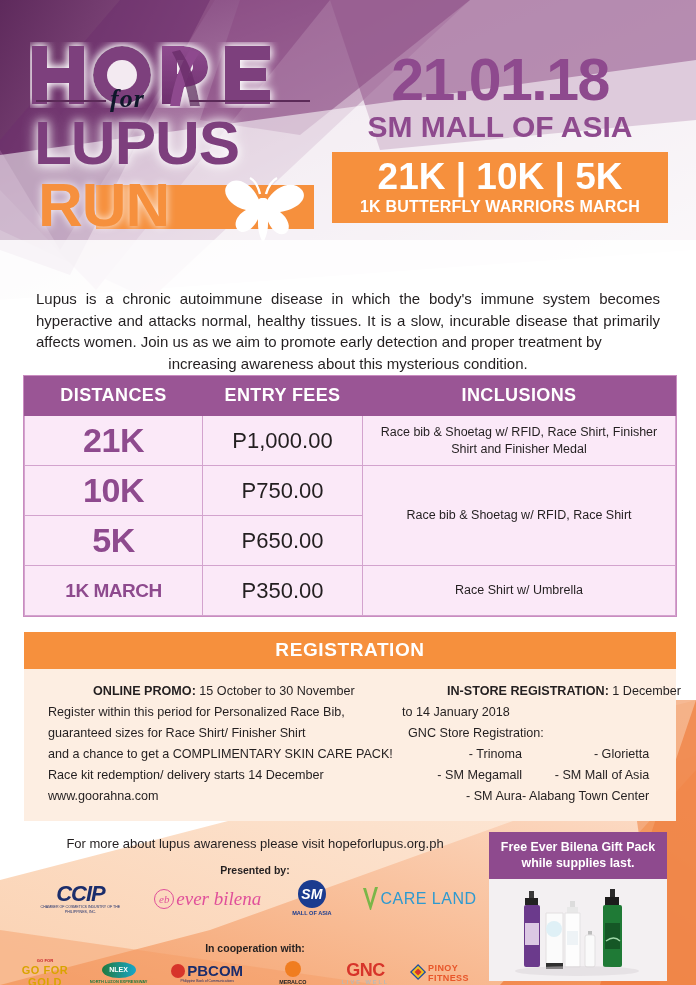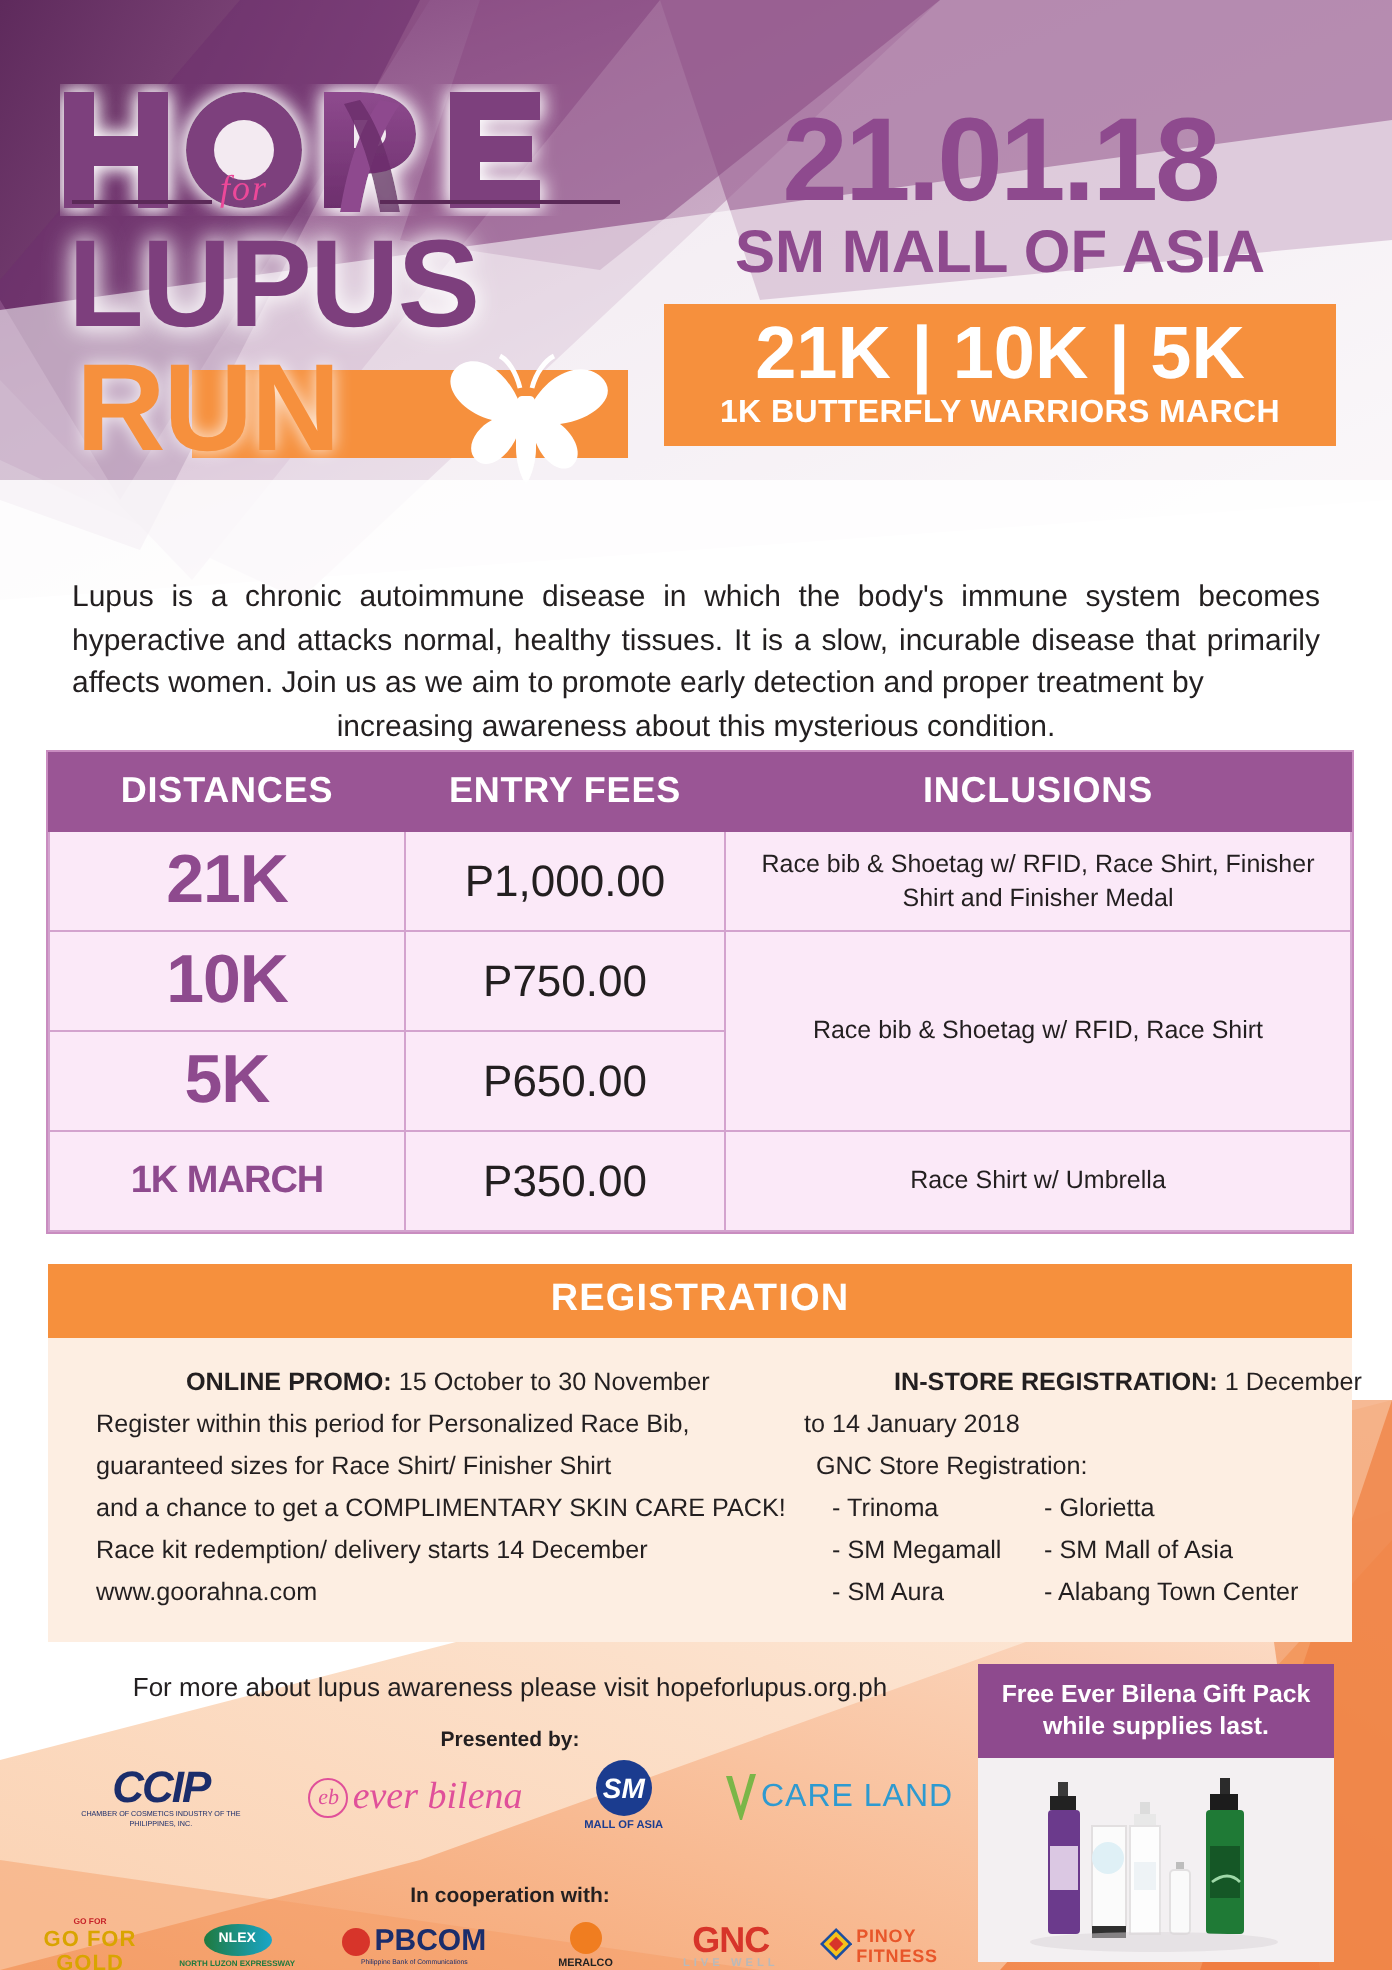--- a/index.html
+++ b/index.html
@@ -141,21 +141,21 @@
     display:flex; padding:12px 0 14px 0;
   }
   .reg-col-left { width:378px; padding-left:24px; }
   .reg-col-right { width:274px; }
   .reg-line {
     font-size:12.6px; color:#231f20; line-height:21px;
     white-space:nowrap;
   }
   .reg-line b { font-weight:bold;margin-left:45px; }
   .gnc-title { font-size:12.6px; color:#231f20; line-height:21px; padding-left:6px; }
-  .gnc-grid { display:flex; padding-left:14px; }
+  .gnc-grid { display:flex; padding-left:14px;text-align:right; }
   .gnc-col { }
   .gnc-col.a { width:106px; }
   .gnc-item { font-size:12.6px; color:#231f20; line-height:21px; white-space:nowrap; }
 
   
   .footer {
     position:absolute; left:0; top:826px; width:646px; height:159px; z-index:5;
   }
   .visit-line {
     position:absolute; left:40px; top:10px; width:430px;
@@ -298,21 +298,21 @@
             <rect x="210" y="4" width="30" height="14" fill="#7d3f7d"></rect>
             <rect x="210" y="26" width="26" height="13" fill="#7d3f7d"></rect>
             <rect x="210" y="48" width="30" height="14" fill="#7d3f7d"></rect>
           </g>
         </svg>
       </div>
 
       <div style="position:relative;height:20px;margin-top:-16px;">
         <div style="position:absolute;left:6px;top:12px;width:70px;height:1.5px;background:#5b2a58;"></div>
         <div style="position:absolute;left:160px;top:12px;width:120px;height:1.5px;background:#5b2a58;"></div>
-        <div style="position:absolute;left:80px;top:-4px;font-family:'Liberation Serif',serif;font-style:italic;font-size:18px;color:#ec4899;letter-spacing:1px;">for</div>
+        <div style="position:absolute;left:80px;top:-4px;font-family:'Liberation Serif',serif;font-style:italic;font-size:26px;color:#0f172a;letter-spacing:1px;font-weight:bold;">for</div>
       </div>
 
       <div class="logo-lupus">LUPUS</div>
 
       <div class="logo-run-wrap">
         <div class="logo-run-bar"></div>
         <div class="logo-run">RUN</div>
         <div class="butterfly">
           <svg width="96" height="72" viewBox="0 0 96 72" xmlns="http://www.w3.org/2000/svg">
             <g fill="#ffffff">

